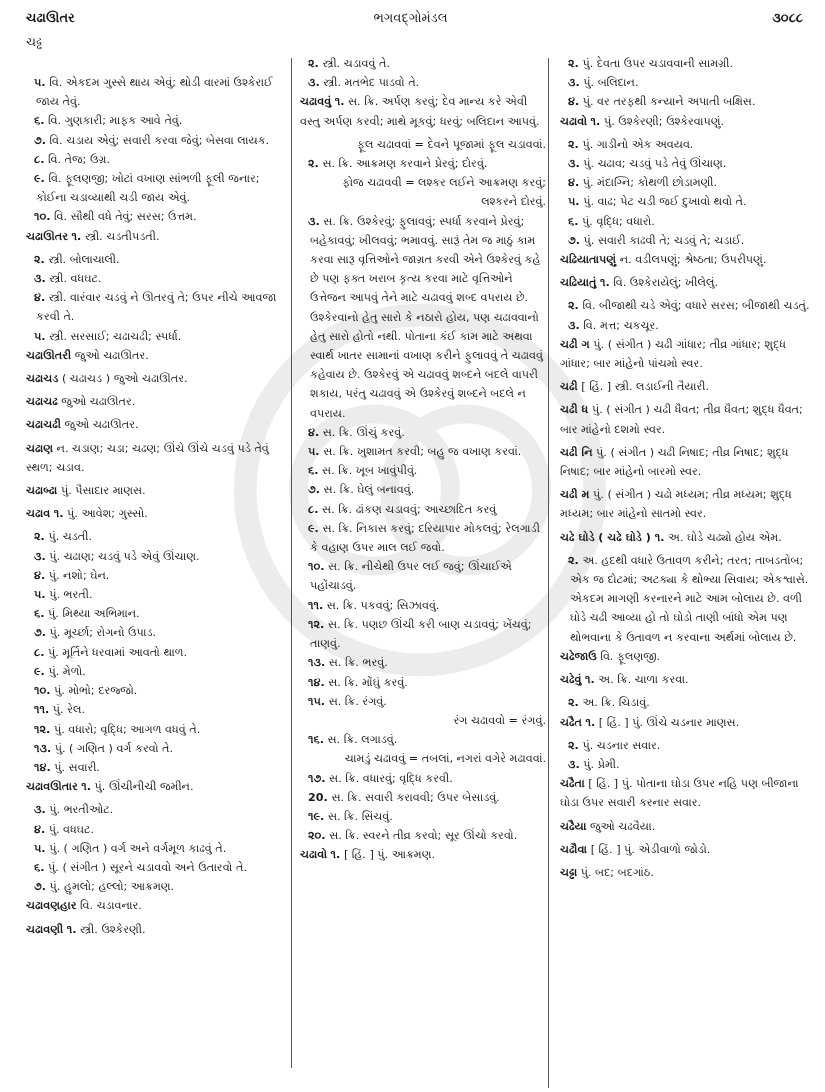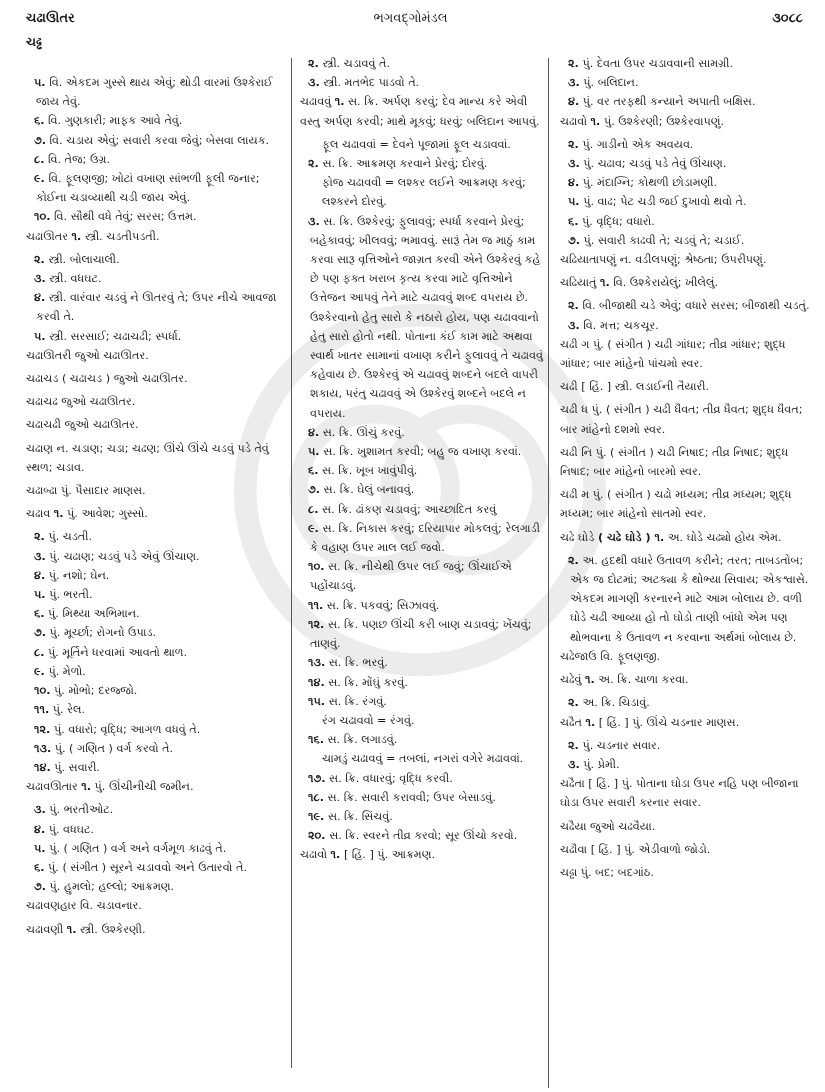--- a/index.html
+++ b/index.html
@@ -11,35 +11,35 @@
     position: absolute; left: 230px; top: 300px; width: 380px; height: 380px;
     pointer-events: none; opacity: 0.07;
   }
   .header {
     position: absolute; top: 10px; left: 26px; right: 22px; height: 22px;
     font-size: 13px; font-weight: bold;
   }
   .header .left { position: absolute; left: 0; top: 0; }
   .header .center { position: absolute; left: 0; right: 8px; top: 0; text-align: center; font-weight: normal; }
   .header .right { position: absolute; right: 0; top: 0; }
-  .subhead { position: absolute; top: 34px; left: 26px; font-size: 12.5px; font-weight: bold; }
+  .subhead { position: absolute; top: 34px; left: 26px; font-size: 12.5px; font-weight: normal; }
   .col {
     position: absolute; top: 54px; font-size: 11.2px; line-height: 19.2px;
   }
   .col1 { left: 26px; width: 262px; margin-top: 19px; }
   .col2 { left: 300px; width: 246px; }
   .col3 { left: 560px; width: 250px; }
   .rule { position: absolute; top: 58px; width: 1px; background: #555; }
   .rule1 { left: 291px; height: 1010px; }
   .rule2 { left: 548px; height: 1030px; }
   .entry { margin-bottom: 4px; }
-  .head { font-weight: normal; }
+  .head { font-weight: bold; }
   .sense { padding-left: 10px; text-indent: -2px; }
   .num { font-weight: bold; }
-  .ex { padding-left: 22px; text-indent: 0; }
+  .ex { padding-left: 22px; text-indent: 0; text-align: right; }
 </style>
 </head>
 <body>
 
 <svg class="watermark" viewBox="0 0 100 100">
   <circle cx="50" cy="50" r="46" fill="none" stroke="#000" stroke-width="6"></circle>
   <circle cx="38" cy="50" r="20" fill="none" stroke="#000" stroke-width="5"></circle>
   <circle cx="62" cy="50" r="20" fill="none" stroke="#000" stroke-width="5"></circle>
 </svg>
 
@@ -111,21 +111,21 @@
     <div class="sense"><span class="num">૧૦.</span> <span>સ. ક્રિ. નીચેથી ઉપર લઈ જવું; ઊંચાઈએ પહોંચાડવું.</span></div>
     <div class="sense"><span class="num">૧૧.</span> <span>સ. ક્રિ. પકવવું; સિઝાવવું.</span></div>
     <div class="sense"><span class="num">૧૨.</span> <span>સ. ક્રિ. પણછ ઊંચી કરી બાણ ચડાવવું; ખેંચવું; તાણવું.</span></div>
     <div class="sense"><span class="num">૧૩.</span> <span>સ. ક્રિ. ભરવું.</span></div>
     <div class="sense"><span class="num">૧૪.</span> <span>સ. ક્રિ. મોંઘું કરવું.</span></div>
     <div class="sense"><span class="num">૧૫.</span> <span>સ. ક્રિ. રંગવું.</span></div>
     <div class="ex"><span>રંગ ચઢાવવો = રંગવું.</span></div>
     <div class="sense"><span class="num">૧૬.</span> <span>સ. ક્રિ. લગાડવું.</span></div>
     <div class="ex"><span>ચામડું ચઢાવવું = તબલાં, નગરાં વગેરે મઢાવવાં.</span></div>
     <div class="sense"><span class="num">૧૭.</span> <span>સ. ક્રિ. વધારવું; વૃદ્ધિ કરવી.</span></div>
-    <div class="sense"><span class="num">૧૮.</span> <span>સ. ક્રિ. સવારી કરાવવી; ઉપર બેસાડવું.</span></div>
+    <div class="sense"><span class="num">20.</span> <span>સ. ક્રિ. સવારી કરાવવી; ઉપર બેસાડવું.</span></div>
     <div class="sense"><span class="num">૧૯.</span> <span>સ. ક્રિ. સિંચવું.</span></div>
     <div class="sense"><span class="num">૨૦.</span> <span>સ. ક્રિ. સ્વરને તીવ્ર કરવો; સૂર ઊંચો કરવો.</span></div>
     <div class="entry"><span class="head">ચઢાવો</span> <span class="num">૧.</span> <span>[ હિં. ] પું. આક્રમણ.</span></div>
   </div>
 <div class="col col3">
     <div class="sense"><span class="num">૨.</span> <span>પું. દેવતા ઉપર ચડાવવાની સામગ્રી.</span></div>
     <div class="sense"><span class="num">૩.</span> <span>પું. બલિદાન.</span></div>
     <div class="sense"><span class="num">૪.</span> <span>પું. વર તરફથી કન્યાને અપાતી બક્ષિસ.</span></div>
     <div class="entry"><span class="head">ચઢાવો</span> <span class="num">૧.</span> <span>પું. ઉશ્કેરણી; ઉશ્કેરવાપણું.</span></div>
     <div class="sense"><span class="num">૨.</span> <span>પું. ગાડીનો એક અવયવ.</span></div>

